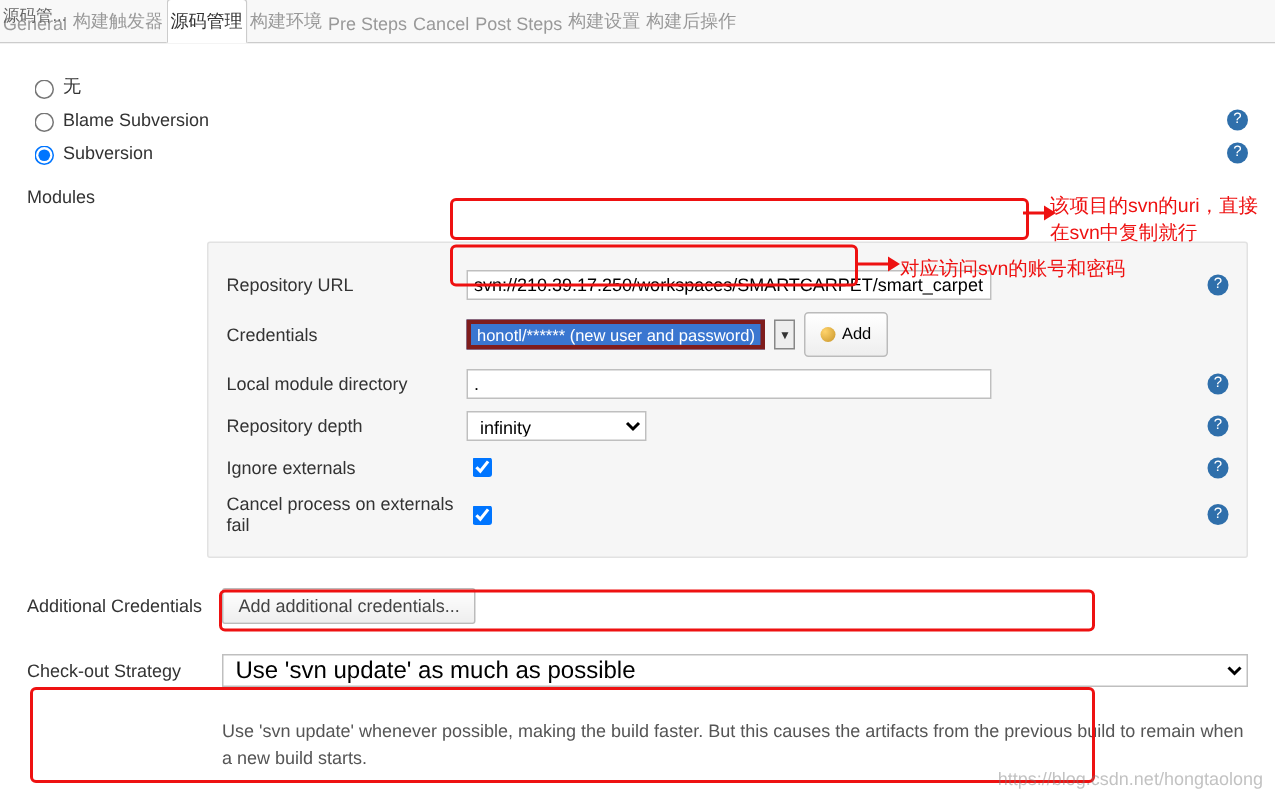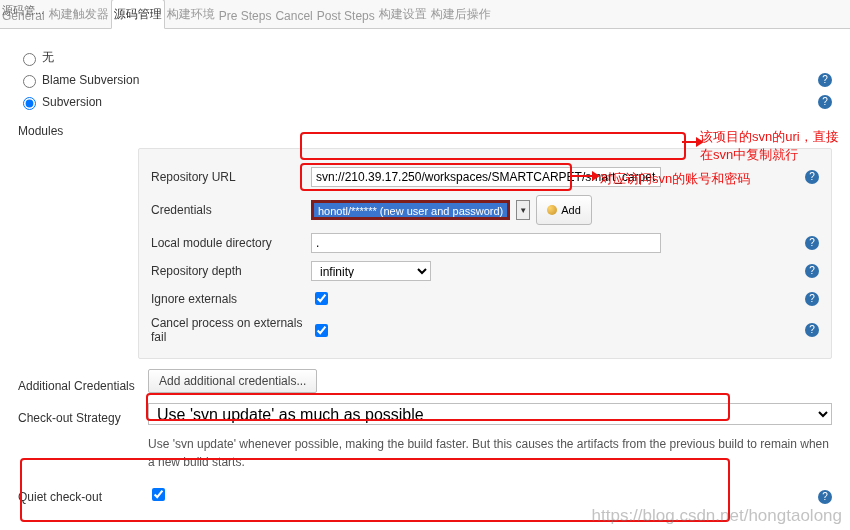--- a/index.html
+++ b/index.html
@@ -5,42 +5,42 @@
 html,body{margin:0;padding:0;font-family:Arial,Helvetica,sans-serif;font-size:12px;color:#333;background:#fff}
 .page{width:850px;height:530px;position:relative;overflow:hidden}
 .tabs{display:flex;border-bottom:1px solid #ccc;background:#f8f8f8;height:28px;align-items:flex-end}
 .tab{padding:6px 2px 5px;color:#999;font-size:12px;cursor:pointer}
 .tab.active{background:#fff;border:1px solid #ccc;border-bottom:1px solid #fff;color:#333;border-radius:3px 3px 0 0;margin-bottom:-1px}
 .content{padding:14px 18px 0 18px;background:#fff}
 .radio-row{display:flex;align-items:center;margin:6px 0}
 .radio-row input{margin-right:6px}
 .radio-label{flex:1}
 .help{width:14px;height:14px;border-radius:50%;background:#2f6fab;color:#fff;font-size:10px;line-height:14px;text-align:center;display:inline-block;cursor:pointer}
-.section-hdr{font-weight:normal;color:#333;margin:14px 0 10px}
+.section-hdr{font-weight:normal;color:#333;margin:14px 0 23px}
 .modules-block{border:1px solid #e2e2e2;background:#f6f6f6;border-radius:2px;margin-left:120px;padding:10px 12px 6px}
 .field-row{display:flex;align-items:center;margin:8px 0}
 .field-label{width:160px;color:#333}
 .field-ctrl{flex:1;display:flex;align-items:center;gap:6px}
 .field-ctrl input[type=text], .field-ctrl select{border:1px solid #bfbfbf;padding:2px 4px;font-size:12px;height:20px;box-sizing:border-box;background:#fff}
 .txt-wide{width:350px}
 .sel-med{width:120px}
 .help-right{margin-left:auto}
 .cred-sel{background:#3a76d0;color:#fff;border:3px solid #7f1d1d;padding:2px 4px;height:20px;font-size:11px;box-sizing:border-box}
 .add-btn{border:1px solid #bbb;background:linear-gradient(#fff,#eee);border-radius:3px;padding:14px 10px;height:20px;font-size:11px;cursor:pointer;display:flex;align-items:center;gap:4px}
 .key-ic{width:10px;height:10px;background:radial-gradient(circle at 30% 30%,#ffd36b,#c8952a);border-radius:50%}
 .btn{border:1px solid #bbb;background:linear-gradient(#fff,#eee);border-radius:2px;padding:4px 10px;font-size:12px;cursor:pointer;color:#444}
 .addmod{margin:6px 0 8px 130px}
-.row2{display:flex;align-items:flex-end;margin:10px 0}
+.row2{display:flex;align-items:center;margin:20px 0}
 .row2 .lbl{width:130px;color:#333}
 .row2 .ctl{flex:1}
 .sel-wide{width:100%;border:1px solid #bfbfbf;height:22px;font-size:16px;padding:0 4px;background:#fff}
 .desc{margin:6px 0 14px 130px;color:#555;line-height:1.5}
 .callout{position:absolute;border:2px solid #e11;border-radius:4px;pointer-events:none}
 .annot{position:absolute;color:#e11;font-size:13px;line-height:1.35}
-.watermark{position:absolute;right:8px;bottom:4px;color:rgba(120,120,120,.45);font-size:17px;font-family:Arial}
+.watermark{position:absolute;right:8px;bottom:4px;color:rgba(120,120,120,.45);font-size:12px;font-family:Arial}
 .src-badge{position:absolute;left:2px;top:3px;font-size:11px;color:#666}
 </style>
 </head>
 <body>
 <div class="page">
 
 <div class="src-badge">源码管...</div>
 
 <div class="tabs">
   <div class="tab">General</div>

